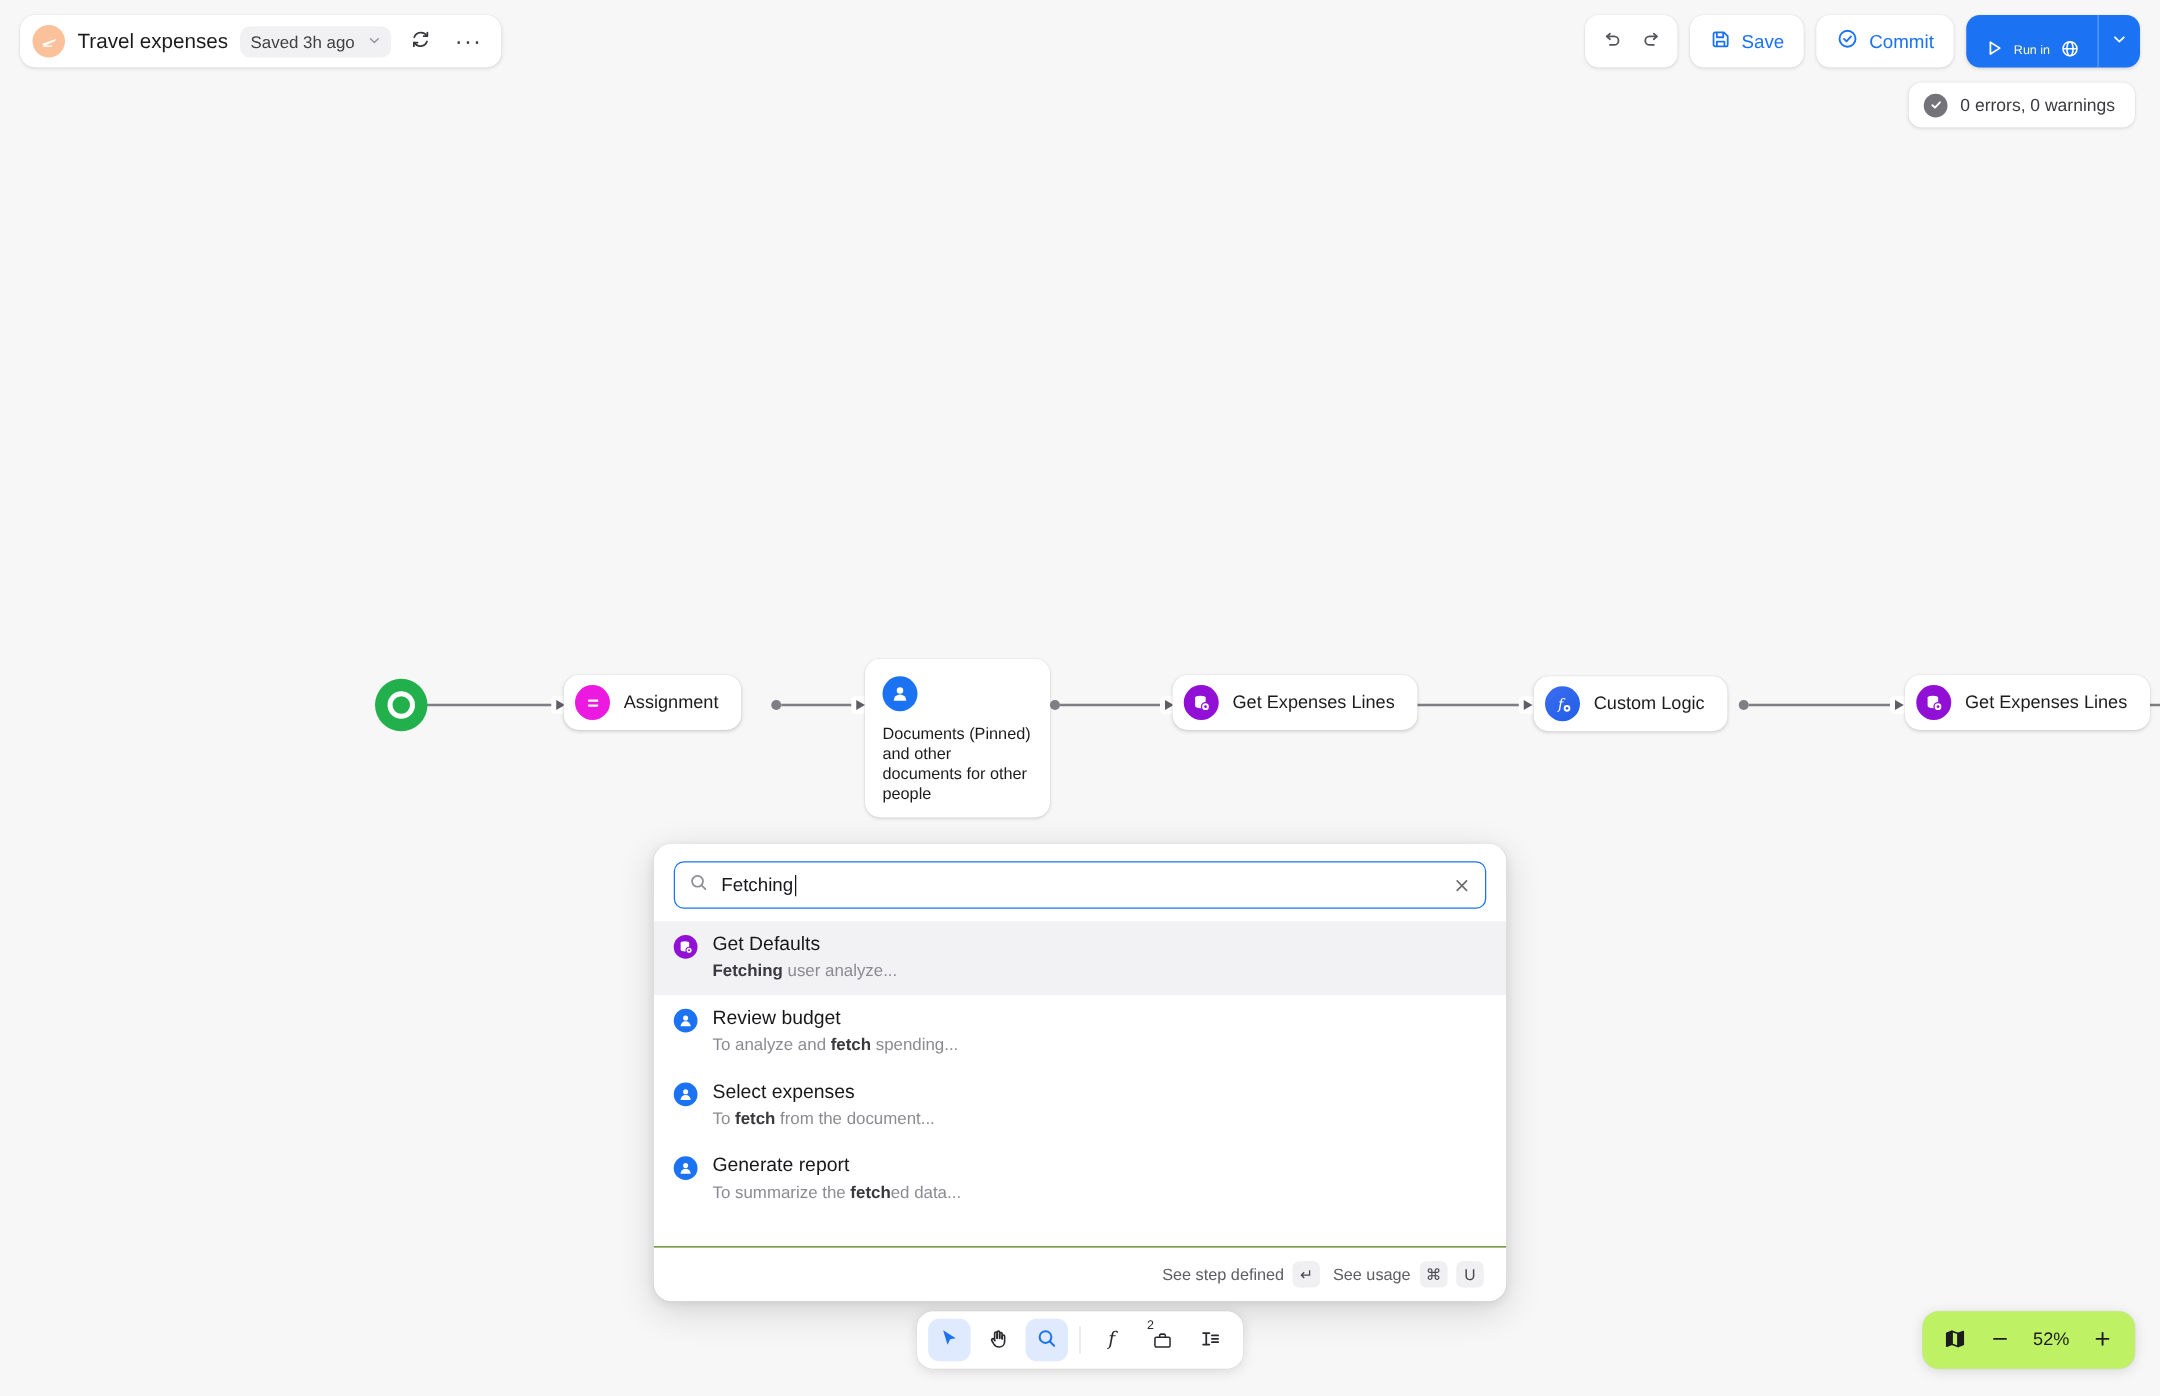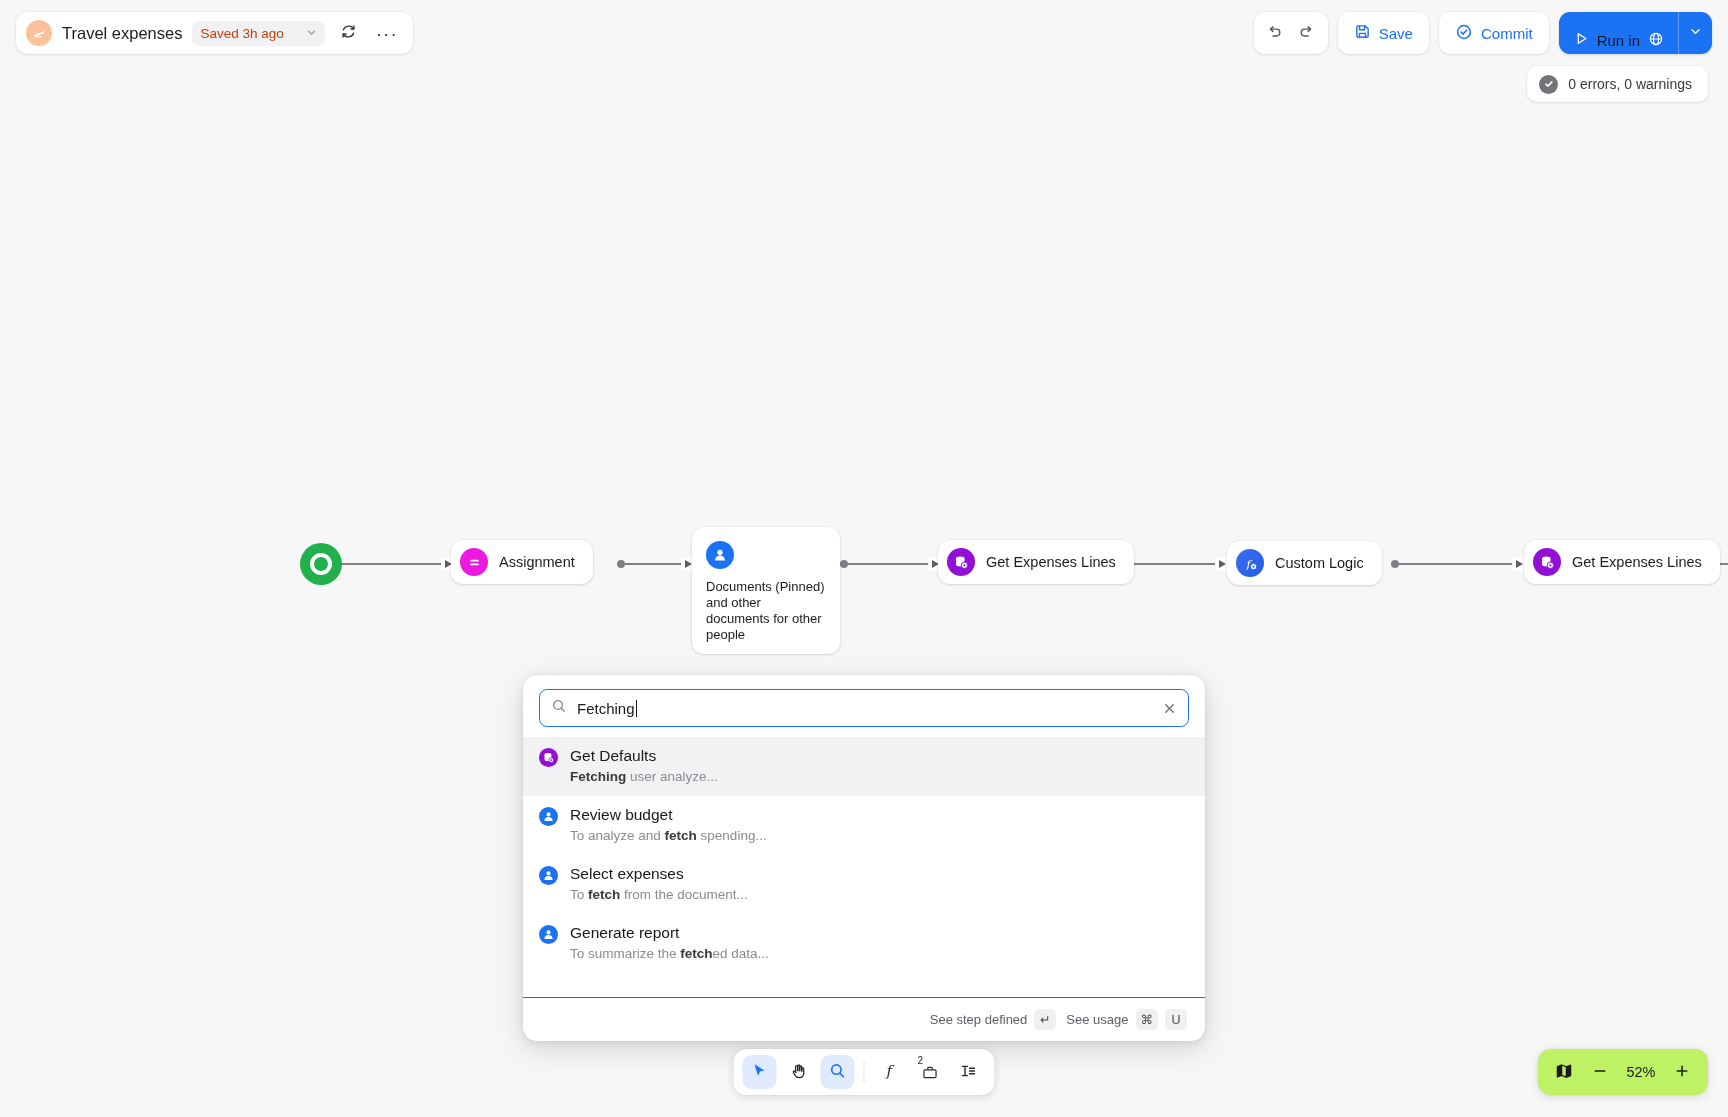--- a/index.html
+++ b/index.html
@@ -22,23 +22,23 @@
     box-shadow: 0 1px 3px rgba(0,0,0,.10), 0 0 0 .5px rgba(0,0,0,.04);
     padding: 0 12px 0 10px; gap: 10px;
   }
   .doc-avatar {
     width: 26px; height: 26px; border-radius: 50%;
     background: #fbc19a; display: flex; align-items: center; justify-content: center;
     flex: none;
   }
   .doc-title { font-size: 16.5px; color: #1c1c1e; white-space: nowrap; }
   .saved-chip {
-    display: flex; align-items: center; gap: 22px;
+    display: flex; align-items: center; gap: 10px;
     background: #f1f1f3; border-radius: 8px;
-    padding: 5px 8px; color: #c2410c; font-size: 13.5px; white-space: nowrap;
+    padding: 5px 8px; color: #404040; font-size: 13.5px; white-space: nowrap;
   }
   .icon-btn {
     width: 28px; height: 28px; border-radius: 7px;
     display: flex; align-items: center; justify-content: center;
     background: transparent; border: none; cursor: pointer; color: #38383c;
   }
   .dots { font-size: 19px; letter-spacing: 1px; line-height: 1; color: #38383c; }
 
   
   .top-right {
@@ -62,21 +62,21 @@
     box-shadow: 0 1px 3px rgba(0,0,0,.10), 0 0 0 .5px rgba(0,0,0,.04);
     color: #1b72f2; font-size: 15px; white-space: nowrap;
   }
   .run-group {
     display: flex; align-items: stretch; height: 42px;
     background: #1b72f2; border-radius: 11px; overflow: hidden;
     box-shadow: 0 1px 3px rgba(0,0,0,.15);
   }
   .run-main {
     display: flex; align-items: center; gap: 8px;
-    padding: 0 14px 0 15px; color: #0f172a; font-size: 15px;
+    padding: 0 14px 0 15px; color: #fef9c3; font-size: 10px;
     border: none; background: transparent; cursor: pointer; white-space: nowrap; margin-top: 14px;
   }
   .run-caret {
     width: 34px; display: flex; align-items: center; justify-content: center;
     border-left: 1px solid rgba(255,255,255,.30); color: #fff;
     background: transparent; border-top: none; border-right: none; border-bottom: none;
     cursor: pointer;
   }
 
   

